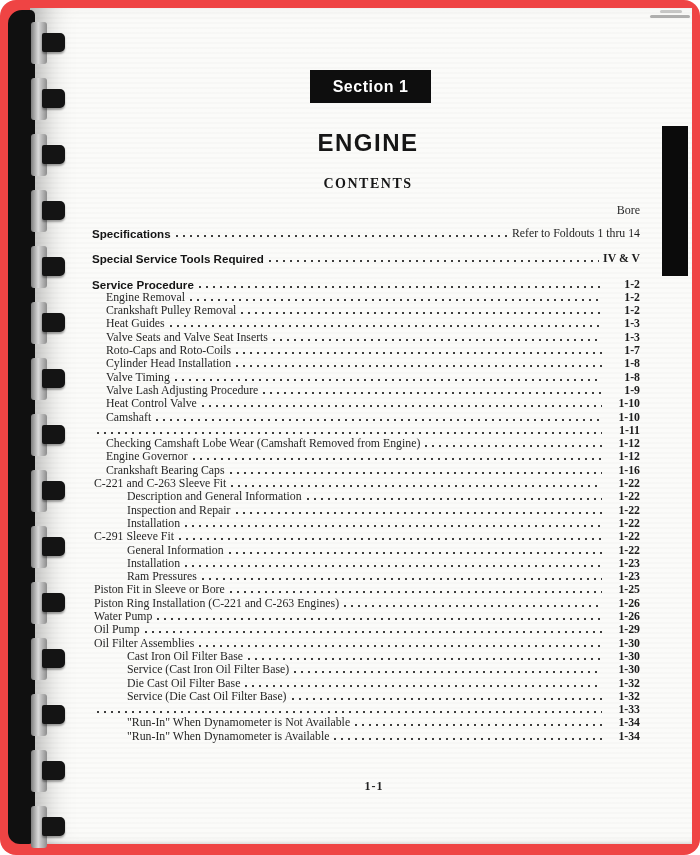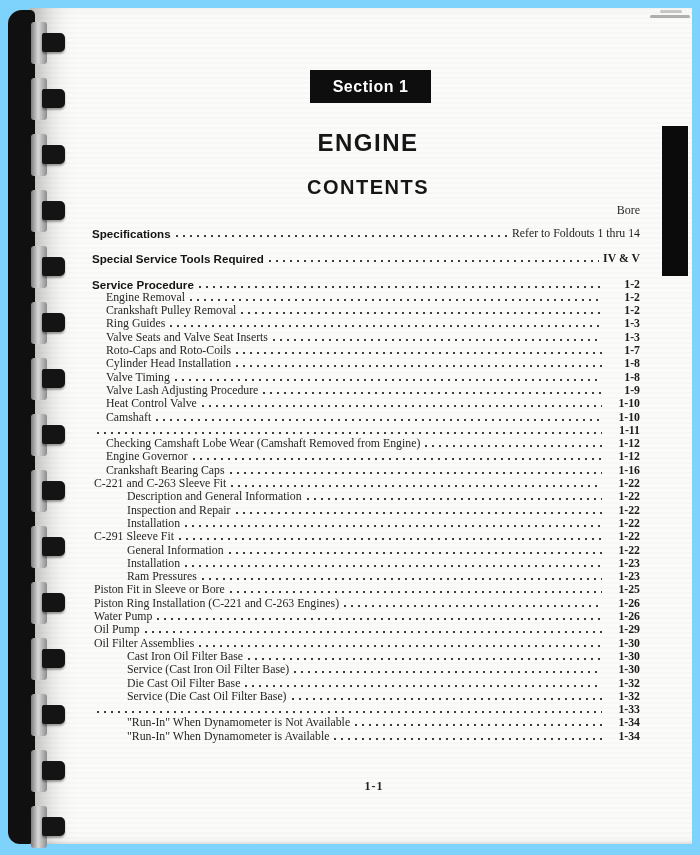--- a/index.html
+++ b/index.html
@@ -1,19 +1,20 @@
 <!DOCTYPE html>
 <html><head>
 <meta charset="utf-8">
 <style>
   html,body { margin:0; padding:0; }
   .scan {
     position:relative; width:700px; height:855px;
-    background:#7dd3fc; overflow:hidden;
+    background:#ef4444; overflow:hidden;
     font-family:"Liberation Serif", serif;
+    border-radius:16px;
   }
   .paper {
     position:absolute; left:30px; top:8px; width:662px; height:836px;
     background:#fbfbf9;
     background-image:repeating-linear-gradient(0deg, rgba(0,0,0,0.015) 0 2px, rgba(255,255,255,0) 2px 5px);
     box-shadow: inset 34px 0 34px -26px rgba(0,0,0,0.38), inset 0 -3px 4px -2px rgba(0,0,0,0.12);
   }
   
   .binding { position:absolute; left:0; top:0; width:80px; height:855px; }
   .spine {
@@ -43,21 +44,21 @@
     display:flex; align-items:center; justify-content:center;
     font-family:"Liberation Sans", sans-serif; font-weight:700; font-size:16px; letter-spacing:0.5px;
   }
   .titles { position:absolute; left:96px; width:544px; text-align:center; color:#161616; }
   .engine-title {
     position:absolute; top:129px; left:0; width:100%;
     font-family:"Liberation Sans", sans-serif; font-weight:700; font-size:24px; letter-spacing:1.5px;
   }
   .contents-title {
     position:absolute; top:176px; left:0; width:100%;
-    font-family:Liberation Sans, sans-serif; font-weight:700; font-size:20px; letter-spacing:1.5px;
+    font-family:Liberation Serif, serif; font-weight:700; font-size:14px; letter-spacing:1.5px;
   }
   .page-col-label {
     position:absolute; top:203px; left:92px; width:548px; text-align:right;
     font-size:12px; color:#2a2a2a;
   }
   
   .toc { position:absolute; left:92px; top:227px; width:548px; color:#262626; }
   .toc-row { display:flex; align-items:flex-start; height:13.3px; font-size:11.8px; line-height:13.3px; white-space:nowrap; }
   .toc-row.gap { margin-top:12px; }
   .ind0 .toc-label { margin-left:2px; }
@@ -159,21 +160,21 @@
         <span class="toc-label">Engine Removal</span>
         <span class="dots"></span>
         <span class="toc-page pbold">1-2</span>
       </div>
       <div class="toc-row ind1">
         <span class="toc-label">Crankshaft Pulley Removal</span>
         <span class="dots"></span>
         <span class="toc-page pbold">1-2</span>
       </div>
       <div class="toc-row ind1">
-        <span class="toc-label">Ring Guides</span>
+        <span class="toc-label">Heat Guides</span>
         <span class="dots"></span>
         <span class="toc-page pbold">1-3</span>
       </div>
       <div class="toc-row ind1">
         <span class="toc-label">Valve Seats and Valve Seat Inserts</span>
         <span class="dots"></span>
         <span class="toc-page pbold">1-3</span>
       </div>
       <div class="toc-row ind1">
         <span class="toc-label">Roto-Caps and Roto-Coils</span>

